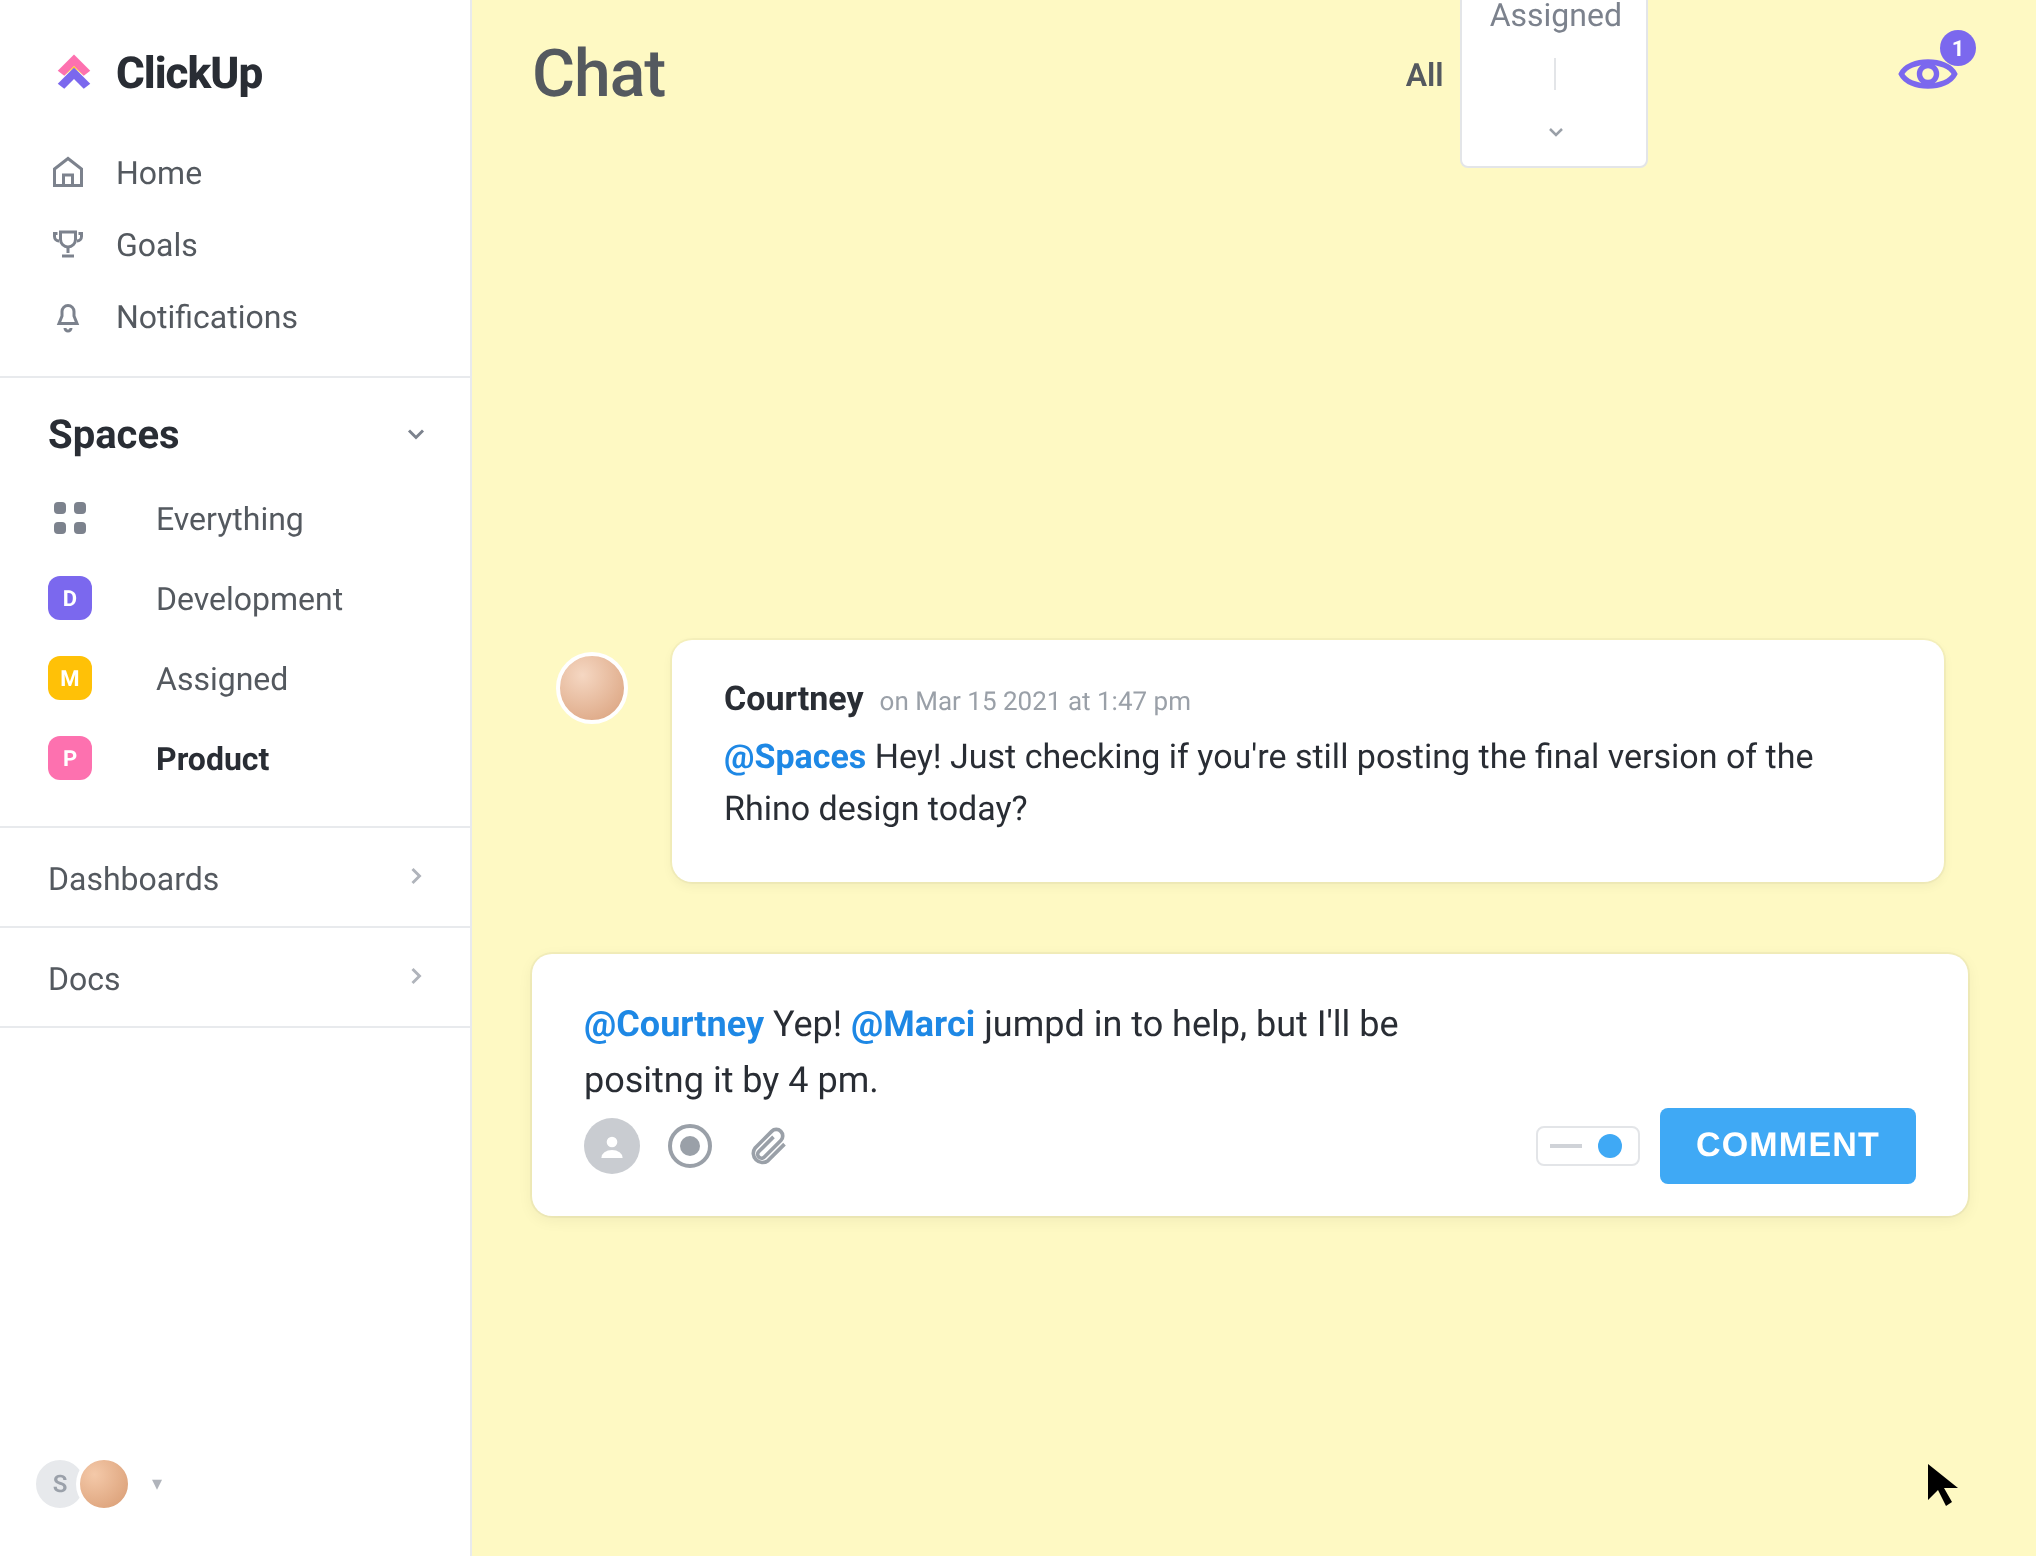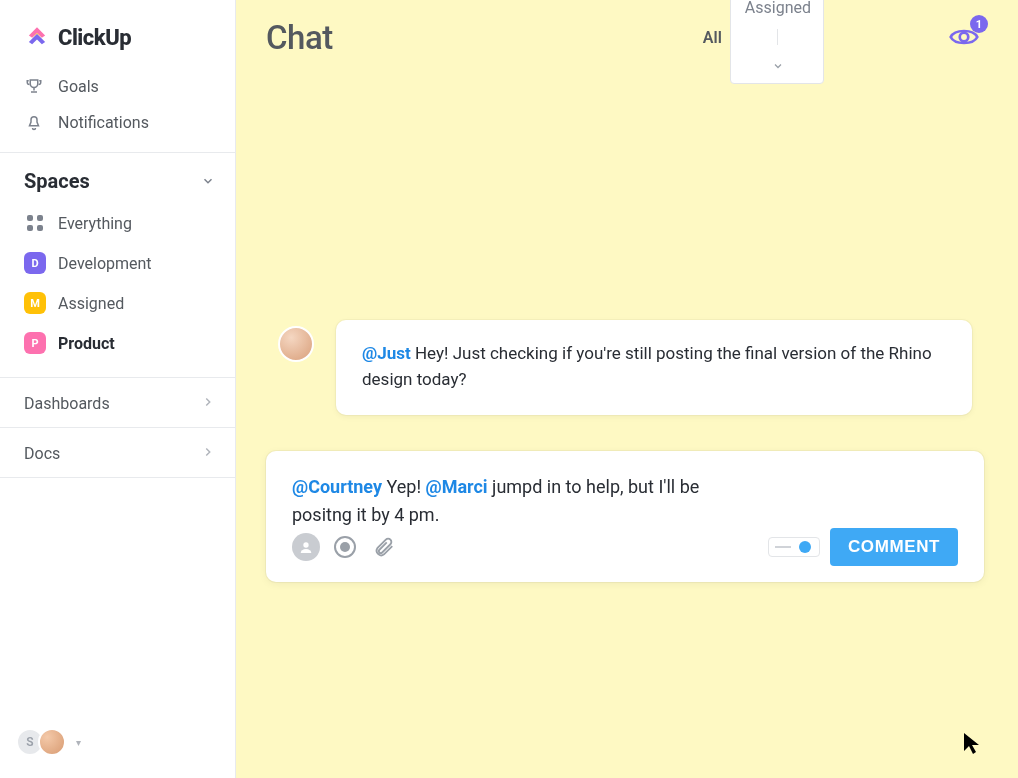--- a/index.html
+++ b/index.html
@@ -63,21 +63,21 @@
     padding: 16px 20px 10px 24px;
     font-size: 20px;
     font-weight: 700;
     color: #292d34;
   }
   .section-header .chev { color: #7c828d; }
   .spaces-list { padding: 0 14px 14px 14px; }
   .space-item {
     display: flex;
     align-items: center;
-    gap: 12px;
+    gap: 32px;
     padding: 9px 10px;
     border-radius: 6px;
     color: #54595f;
     font-size: 16px;
     cursor: pointer;
   }
   .space-item.active { font-weight: 700; color: #292d34; }
   .space-badge {
     width: 22px; height: 22px; border-radius: 6px;
     display:flex; align-items:center; justify-content:center;
@@ -242,20 +242,29 @@
         <svg viewBox="0 0 32 32" width="26" height="26">
           <path d="M6 22 L16 12 L26 22 L22 25 L16 19 L10 25 Z" fill="#7b68ee"></path>
           <path d="M6 14 L16 4 L26 14 L22 17 L16 11 L10 17 Z" fill="#fd71af"></path>
           <path d="M10 17 L16 11 L22 17 L16 12 Z" fill="#ffc107"></path>
         </svg>
       </span>
       <span class="logo-text">ClickUp</span>
     </div>
 
     <div class="nav-top">
+      <div class="nav-item">
+        <span class="ic">
+          <svg width="18" height="18" viewBox="0 0 24 24" fill="none" stroke="currentColor" stroke-width="2">
+              <path d="M3 10 L12 3 L21 10 V21 H3 Z"></path>
+              <path d="M9 21 V14 H15 V21"></path>
+            </svg>
+        </span>
+        <span>Home</span>
+      </div>
       <div class="nav-item">
         <span class="ic">
           <svg width="18" height="18" viewBox="0 0 24 24" fill="none" stroke="currentColor" stroke-width="2">
               <path d="M7 4 H17 V9 a5 5 0 0 1 -10 0 Z"></path>
               <path d="M5 5 H3 V7 a3 3 0 0 0 3 3"></path>
               <path d="M19 5 H21 V7 a3 3 0 0 1 -3 3"></path>
               <path d="M12 14 V18"></path>
               <path d="M8 20 H16"></path>
             </svg>
         </span>
@@ -360,22 +369,26 @@
           <path d="M2 9 C5 3 19 3 22 9 C19 15 5 15 2 9 Z"></path>
           <circle cx="12" cy="9" r="3.2"></circle>
         </svg>
         <span class="eye-badge">1</span>
       </div>
     </div>
 
     <div class="chat-area">
       <div class="msg-block msg-row1">
         <span class="msg-avatar"></span>
+        <div class="msg-head">
+          <span class="msg-author">Courtney</span>
+          <span class="msg-time">on Mar 15 2021 at 1:47 pm</span>
+        </div>
         <div class="msg-body">
-          <span class="mention" style="color:#1e88e5">@Just</span><span> Hey! Just checking if you're still posting the final version of the Rhino design today?</span>
+          <span class="mention" style="color:#1e88e5">@Spaces</span><span> Hey! Just checking if you're still posting the final version of the Rhino design today?</span>
         </div>
       </div>
 
       <div class="composer">
         <div class="composer-text">
           <span class="mention" style="color:#1e88e5">@Courtney</span><span> Yep! </span><span class="mention" style="color:#1e88e5">@Marci</span><span> jumpd in to help, but I'll be positng it by 4 pm.</span>
         </div>
         <div class="composer-footer">
           <div class="cf-icons">
             <span class="cf-icon solid">

